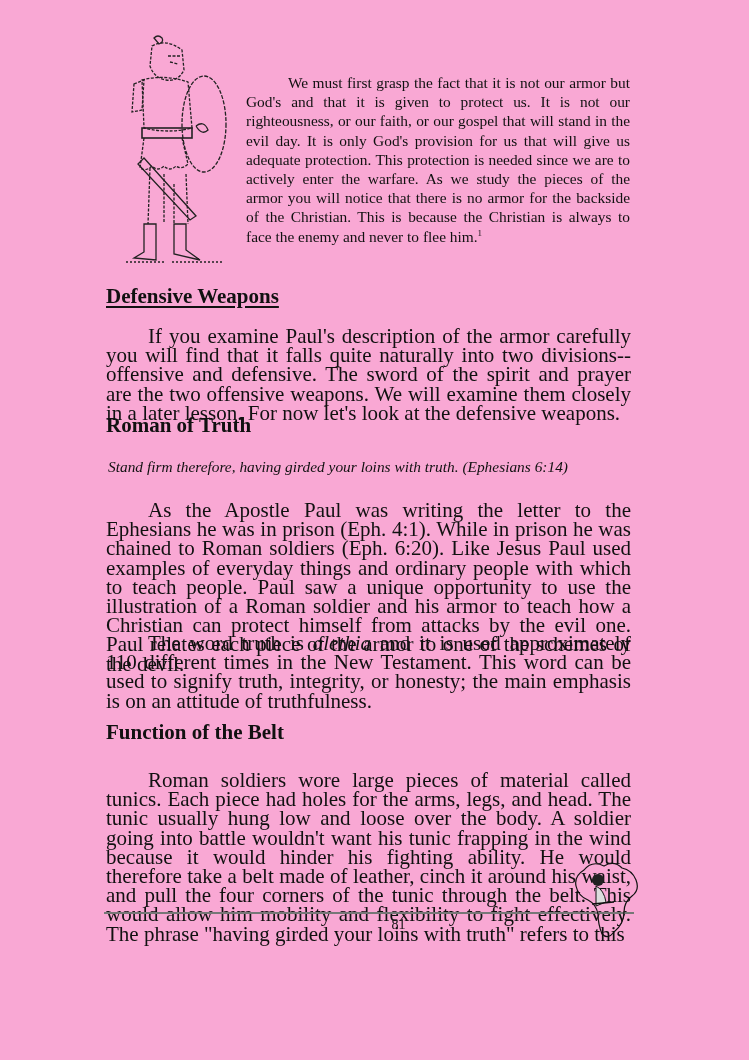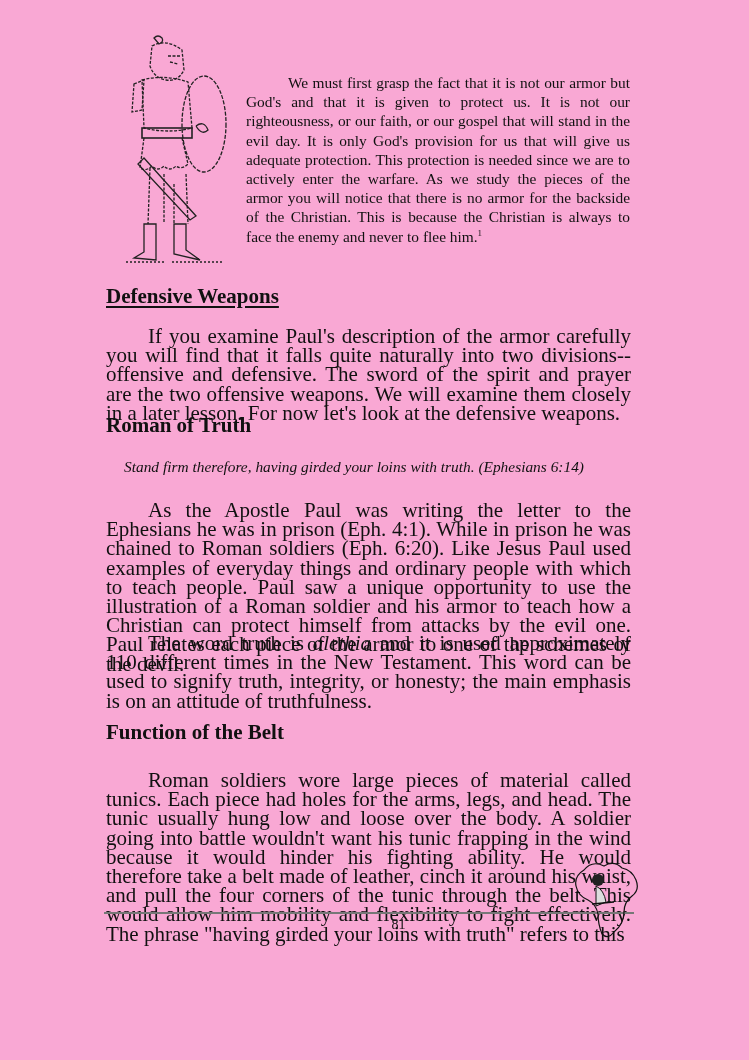--- a/index.html
+++ b/index.html
@@ -15,21 +15,21 @@
     sup { font-size: 9px; vertical-align: super; line-height: 0; }
 
     .body { position: absolute; left: 106px; width: 525px;
             font-size: 21px; line-height: 19.2px; text-align: justify; margin-top: 6px; }
     .body p { margin: 0; text-indent: 42px; }
 
     h2 { margin: 0; position: absolute; left: 106px; font-size: 21px; font-weight: bold;
          font-family: "Liberation Serif", "DejaVu Serif", serif; }
     h2.ul { text-decoration: underline; text-underline-offset: 3px; text-decoration-thickness: 2px; text-align: center; }
 
-    .quote { position: absolute; left: 124px; top: 457px; font-style: italic;
+    .quote { position: absolute; left: 108px; top: 457px; font-style: italic;
              font-size: 15.4px; line-height: 19px; }
 
     .rule { position: absolute; left: 104px; top: 912px; width: 530px; height: 2px; background: #777; }
     .pagenum { position: absolute; left: 0; width: 749px; top: 917px; text-align: center;
                font-size: 14px; padding-left: 24px; }
     .africa { position: absolute; left: 574px; top: 858px; width: 66px; height: 86px; }
   </style>
 </head>
 <body>
 

